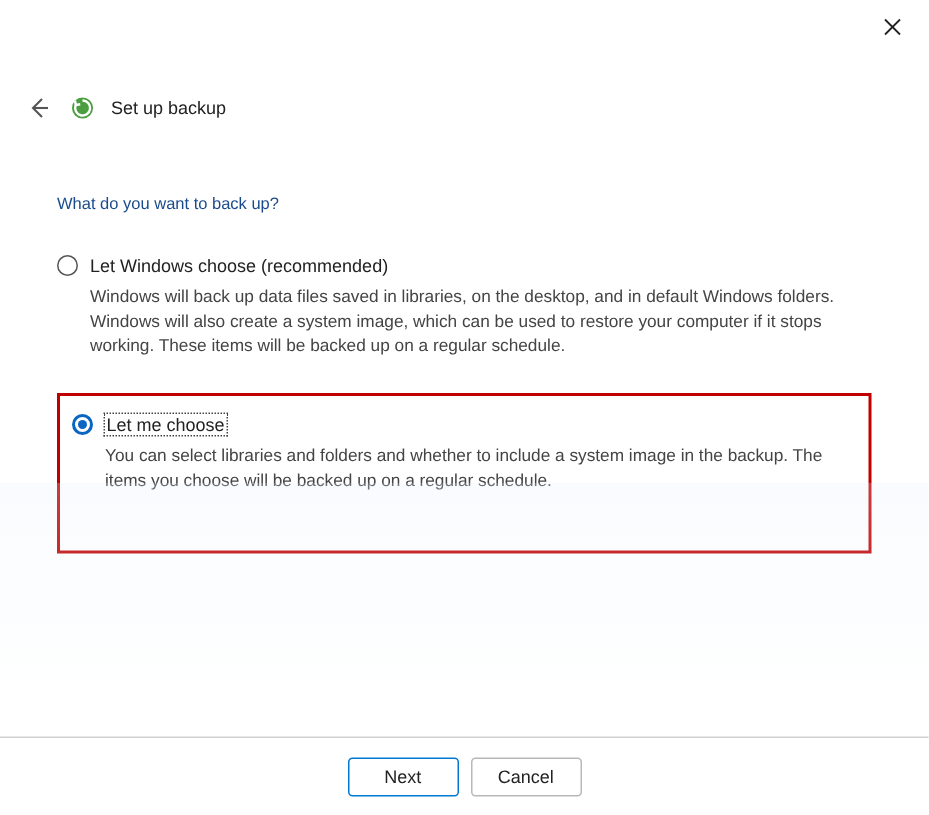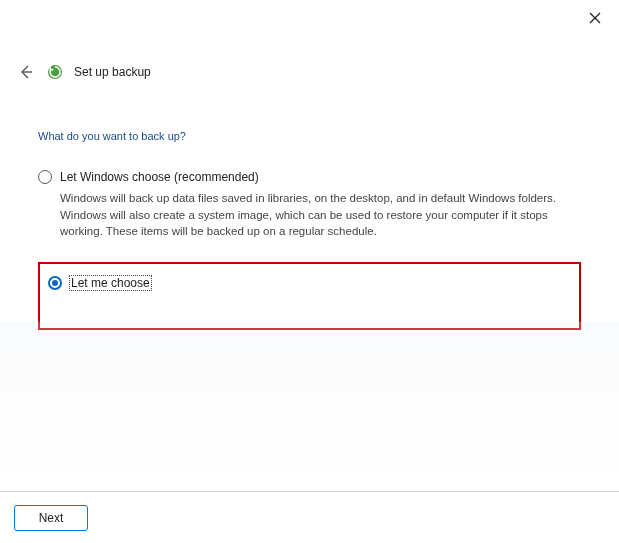--- a/index.html
+++ b/index.html
@@ -119,21 +119,21 @@
     .highlight-box {
       border: 2.5px solid #c00000;
       padding: 10px 20px 36px 8px;
       margin-top: 6px;
     }
     .footer {
       height: 52px;
       border-top: 1px solid #d0d0d0;
       display: flex;
       align-items: center;
-      justify-content: flex-start;
+      justify-content: center;
       padding: 0 14px;
       gap: 8px;
       background: #fff;
     }
     .btn {
       min-width: 74px;
       height: 26px;
       font-size: 12px;
       background: #fff;
       border: 1px solid #b8b8b8;
@@ -200,25 +200,27 @@
       </div>
       <div class="option-desc">Windows will back up data files saved in libraries, on the desktop, and in default Windows folders. Windows will also create a system image, which can be used to restore your computer if it stops working. These items will be backed up on a regular schedule.</div>
     </div>
 
     <div class="highlight-box">
       <div class="option" style="margin-bottom:0">
         <div class="option-row">
           <span class="radio selected"></span>
           <span class="option-label focus-rect">Let me choose</span>
         </div>
+        <div class="option-desc">You can select libraries and folders and whether to include a system image in the backup. The items you choose will be backed up on a regular schedule.</div>
       </div>
     </div>
   </div>
 
   <div class="blur-strip"></div>
 
   <div class="footer">
     <button class="btn primary">
       <span class="underline-first">Next</span>
     </button>
+    <button class="btn">Cancel</button>
   </div>
 
 </div>
 
 </body></html>

